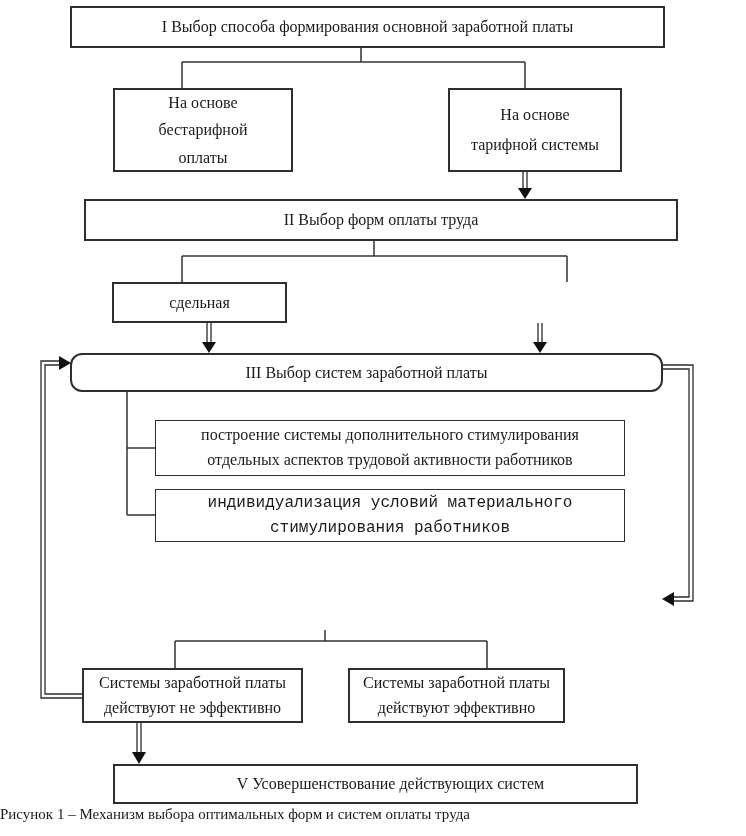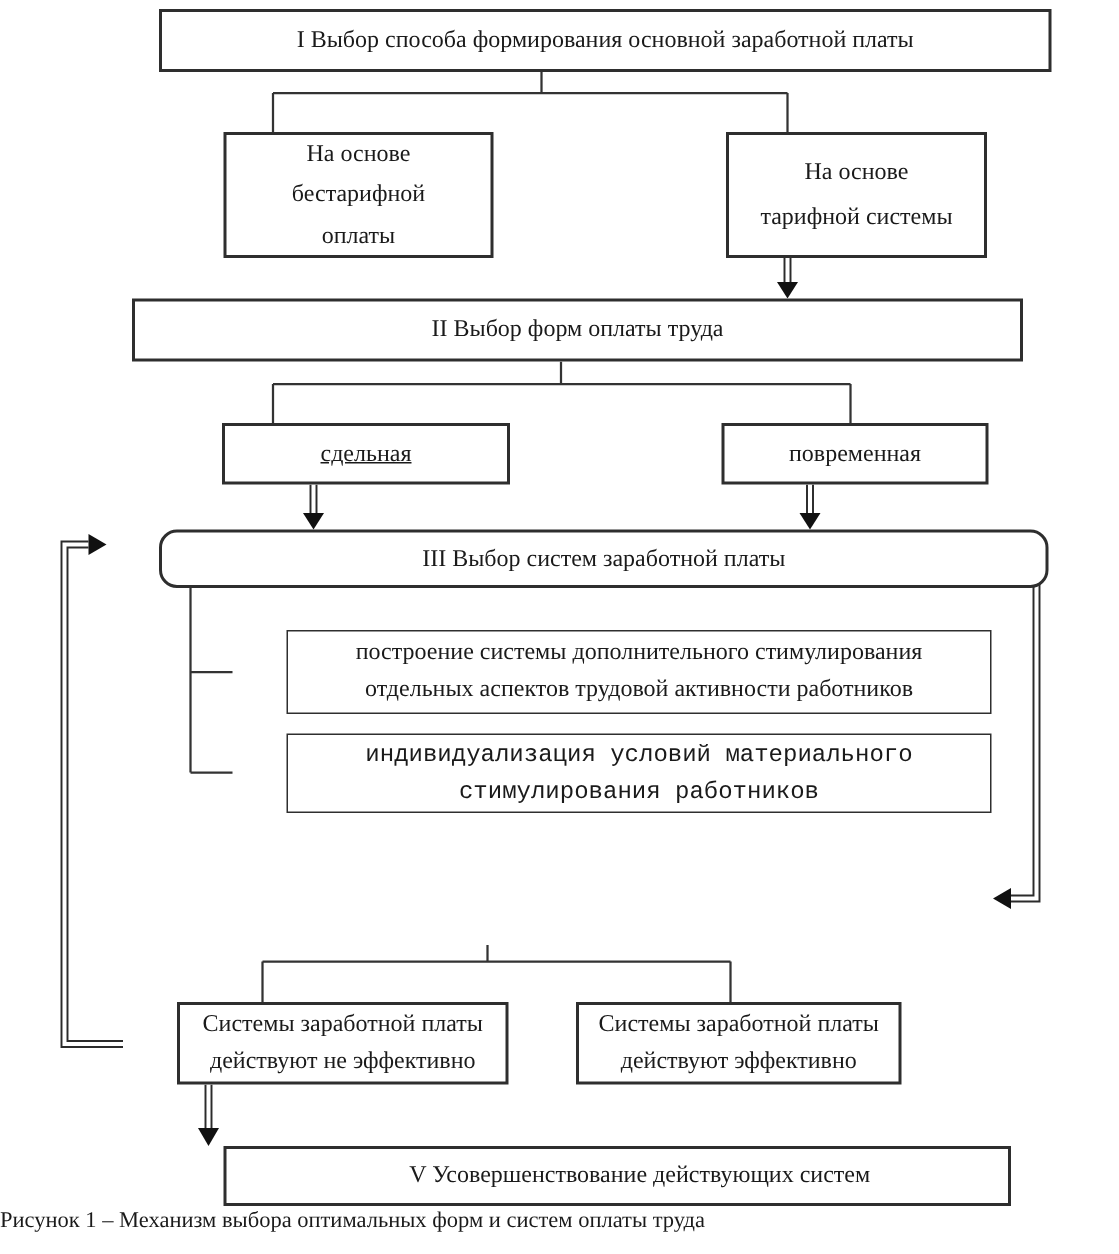--- a/index.html
+++ b/index.html
@@ -13,21 +13,20 @@
     background: #ffffff;
     display: flex;
     align-items: center;
     justify-content: center;
     text-align: center;
     font-size: 16px;
     line-height: 1.35;
     white-space: pre-line;
     z-index: 2;
     padding: 2px 6px;
-    margin-left: 36px;
   }
   .box.thin { border-width: 1.5px; }
   .loose3 { line-height: 1.72; }
   .loose2 { line-height: 1.9; }
   .sub { line-height: 1.55; }
   .caption {
     position: absolute;
     left: 0; top: 806px; width: 650px;
     text-align: left;
     font-size: 15px;
@@ -103,31 +102,28 @@
     <span>На основе
 бестарифной
 оплаты</span>
   </div>
 
   <div class="box loose2" style="left:448px; top:88px; width:174px; height:84px;">
     <span>На основе
 тарифной системы</span>
   </div>
 
-  <div class="box" style="left:52px; top:199px; width:594px; height:42px;">
+  <div class="box" style="left:84px; top:199px; width:594px; height:42px;">
     <span>II Выбор форм оплаты труда</span>
   </div>
 
-  <div class="box" style="left:112px; top:282px; width:192px; height:41px;text-decoration:underline;">
+  <div class="box" style="left:112px; top:282px; width:175px; height:41px;">
     <span>сдельная</span>
   </div>
 
-  <div class="box" style="left:445px; top:282px; width:178px; height:41px;">
-    <span>повременная</span>
-  </div>
 
   <div class="box" style="left:70px; top:353px; width:593px; height:39px;border-radius:12px;">
     <span>III Выбор систем заработной платы</span>
   </div>
 
   <div class="box thin sub" style="left:155px; top:420px; width:470px; height:56px;align-items:flex-end;">
     <span>построение системы дополнительного стимулирования
 отдельных аспектов трудовой активности работников</span>
   </div>
 

